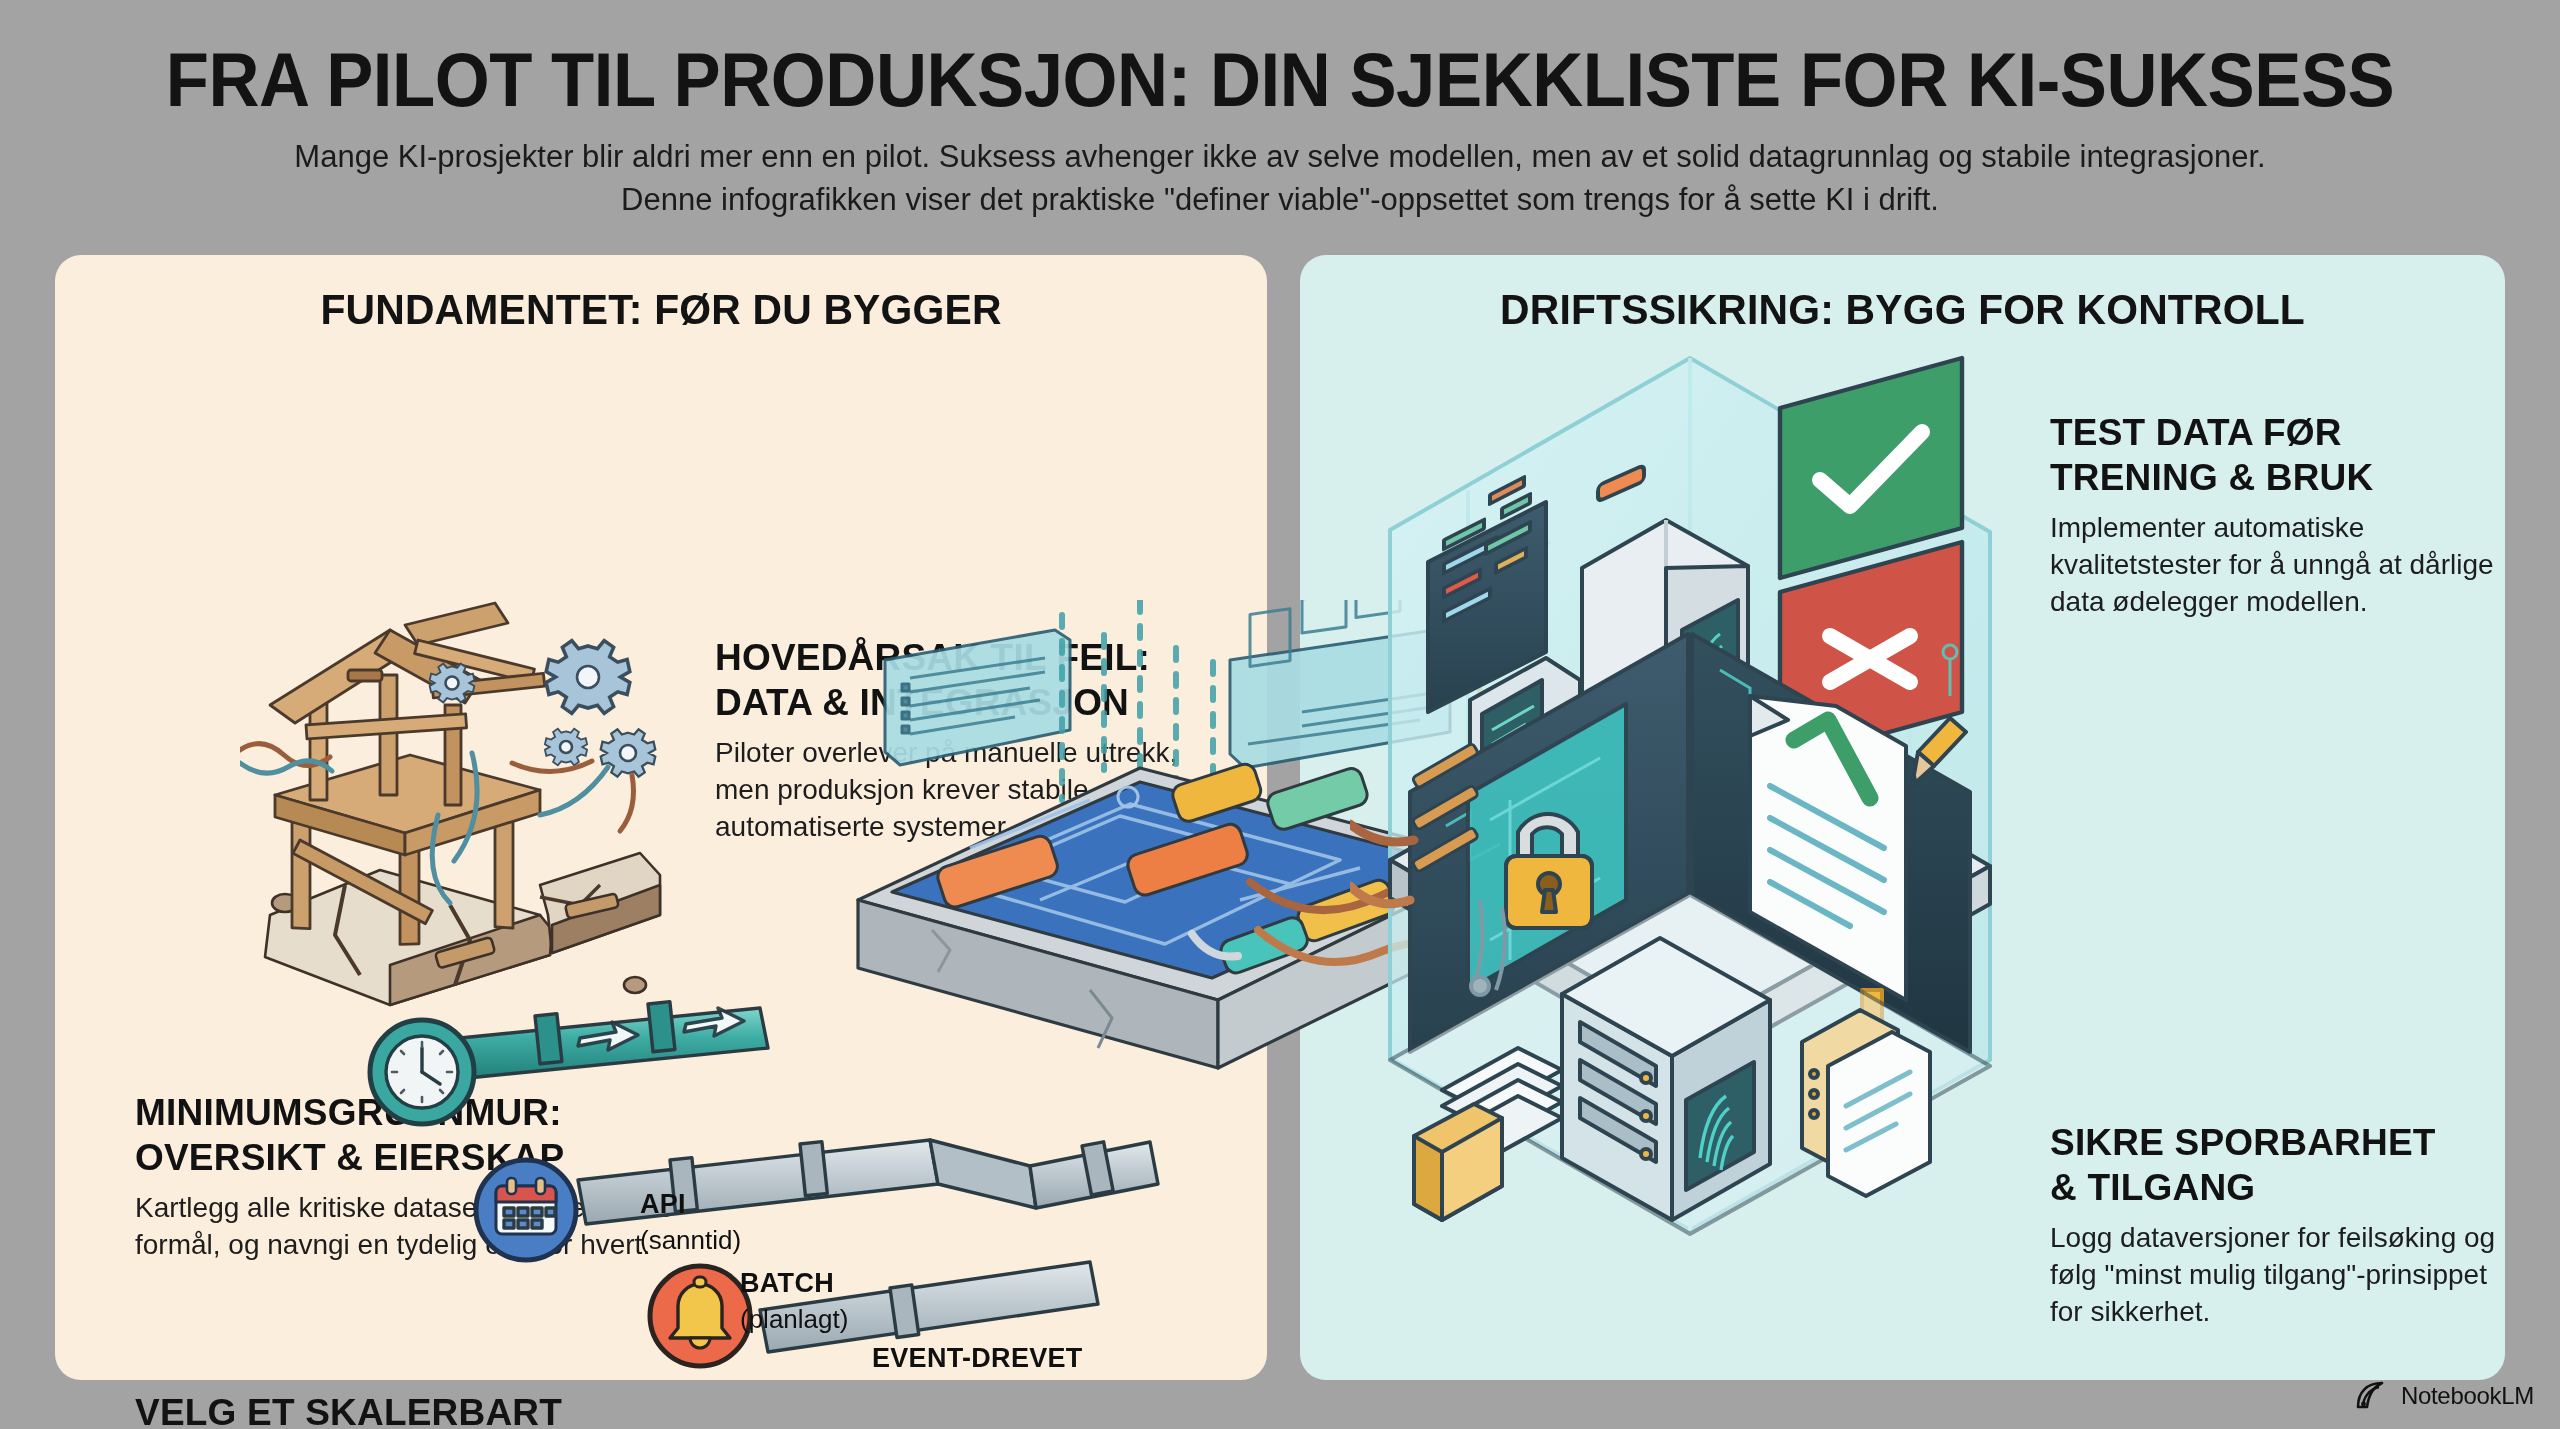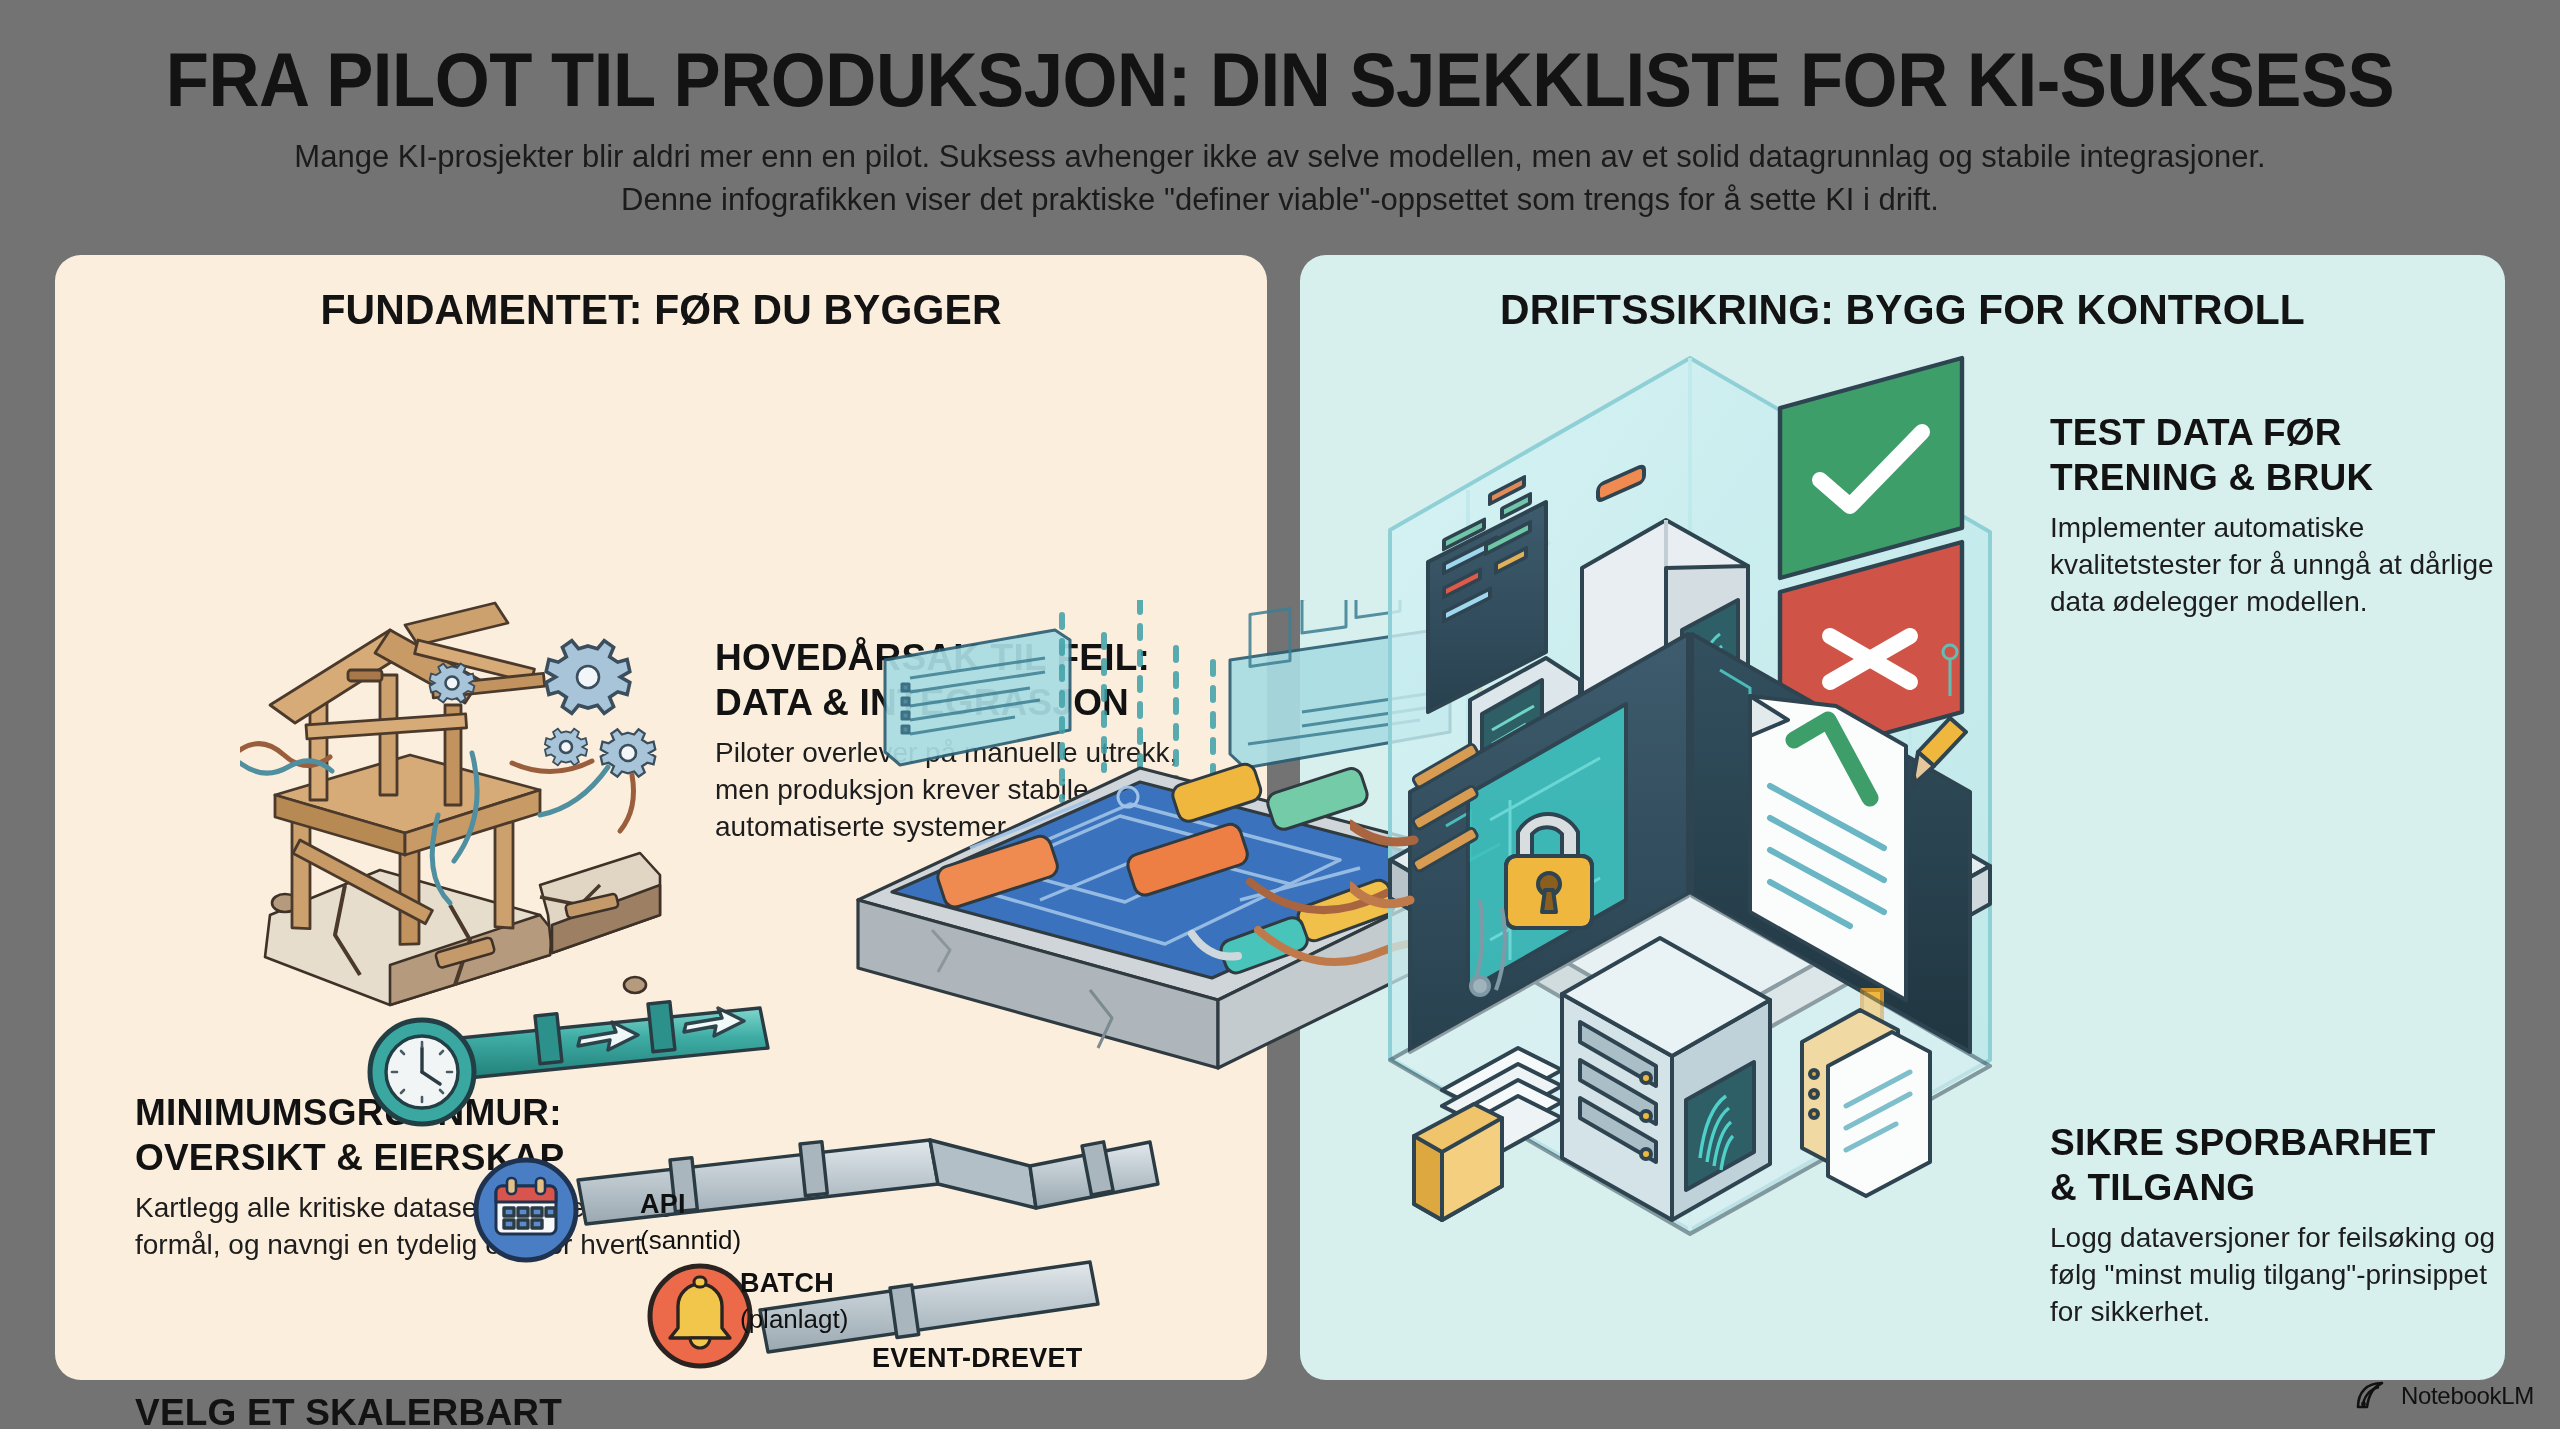--- a/index.html
+++ b/index.html
@@ -2,21 +2,21 @@
 <html><head>
 <meta charset="utf-8">
 <style>
   * { box-sizing: border-box; margin: 0; padding: 0; }
   html, body {
     width: 2560px; height: 1429px;
     background: #faf9f7;
     font-family: "Liberation Sans", sans-serif;
     overflow: hidden;
   }
-  #stage { position: relative; width: 2560px; height: 1429px; background: #737373; }
+  #stage { position: relative; width: 2560px; height: 1429px; background: #a3a3a3; }
 
   
   .title {
     position: absolute; left: 0; right: 0; top: 36px;
     text-align: center;
     font-family: "Liberation Sans", sans-serif;
     font-weight: 700;
     font-size: 76px;
     letter-spacing: -0.5px;
     color: #131313;

